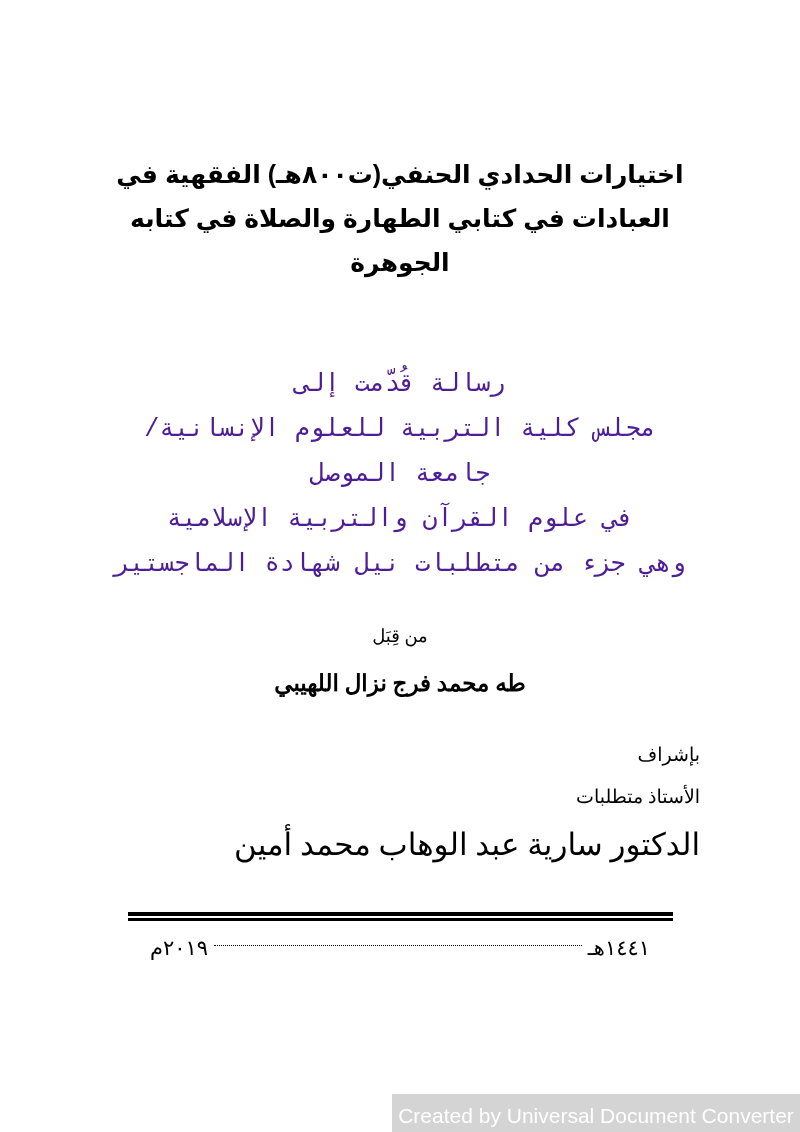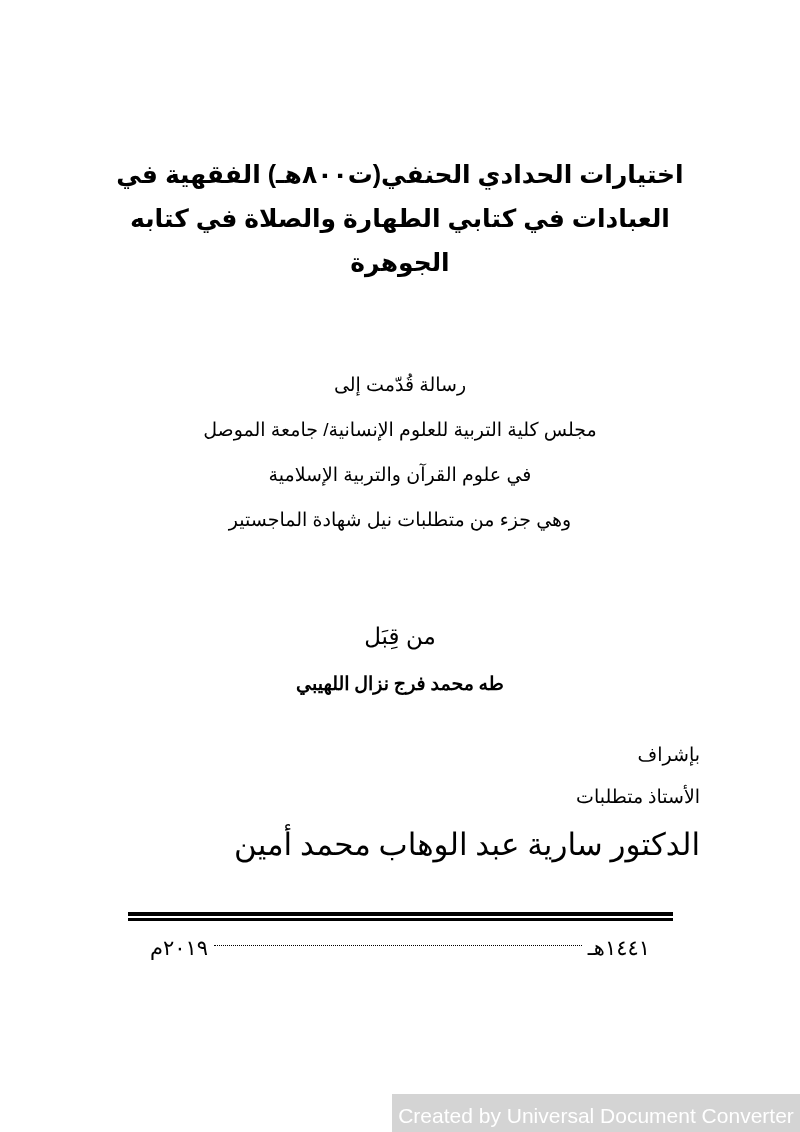--- a/index.html
+++ b/index.html
@@ -43,44 +43,44 @@
   
   .submission-block {
     position: absolute;
     top: 362px;
     left: 100px;
     width: 600px;
     text-align: center;
     direction: rtl;
   }
   .sub-line {
-    font-family: Liberation Sans, sans-serif;
-    font-size: 19px;
+    font-family: Liberation Mono, monospace;
+    font-size: 25px;
     line-height: 45px;
-    color: #000000;
+    color: #4c1d95;
   }
 
   
   .author-block {
     position: absolute;
     top: 616px;
     left: 100px;
     width: 600px;
     text-align: center;
     direction: rtl;
   }
   .by-label {
-    font-family: Liberation Sans, sans-serif;
+    font-family: Liberation Serif, serif;
+    font-size: 18px;
+    line-height: 40px;
+  }
+  .author-name {
+    font-family: "Liberation Serif", "DejaVu Serif", serif;
+    font-weight: bold;
     font-size: 23px;
-    line-height: 40px;
-  }
-  .author-name {
-    font-family: "Liberation Serif", "DejaVu Serif", serif;
-    font-weight: bold;
-    font-size: 19px;
     line-height: 44px;
     margin-top: 6px;
   }
 
   
   .supervisor-block {
     position: absolute;
     top: 734px;
     left: 100px;
     width: 600px;

